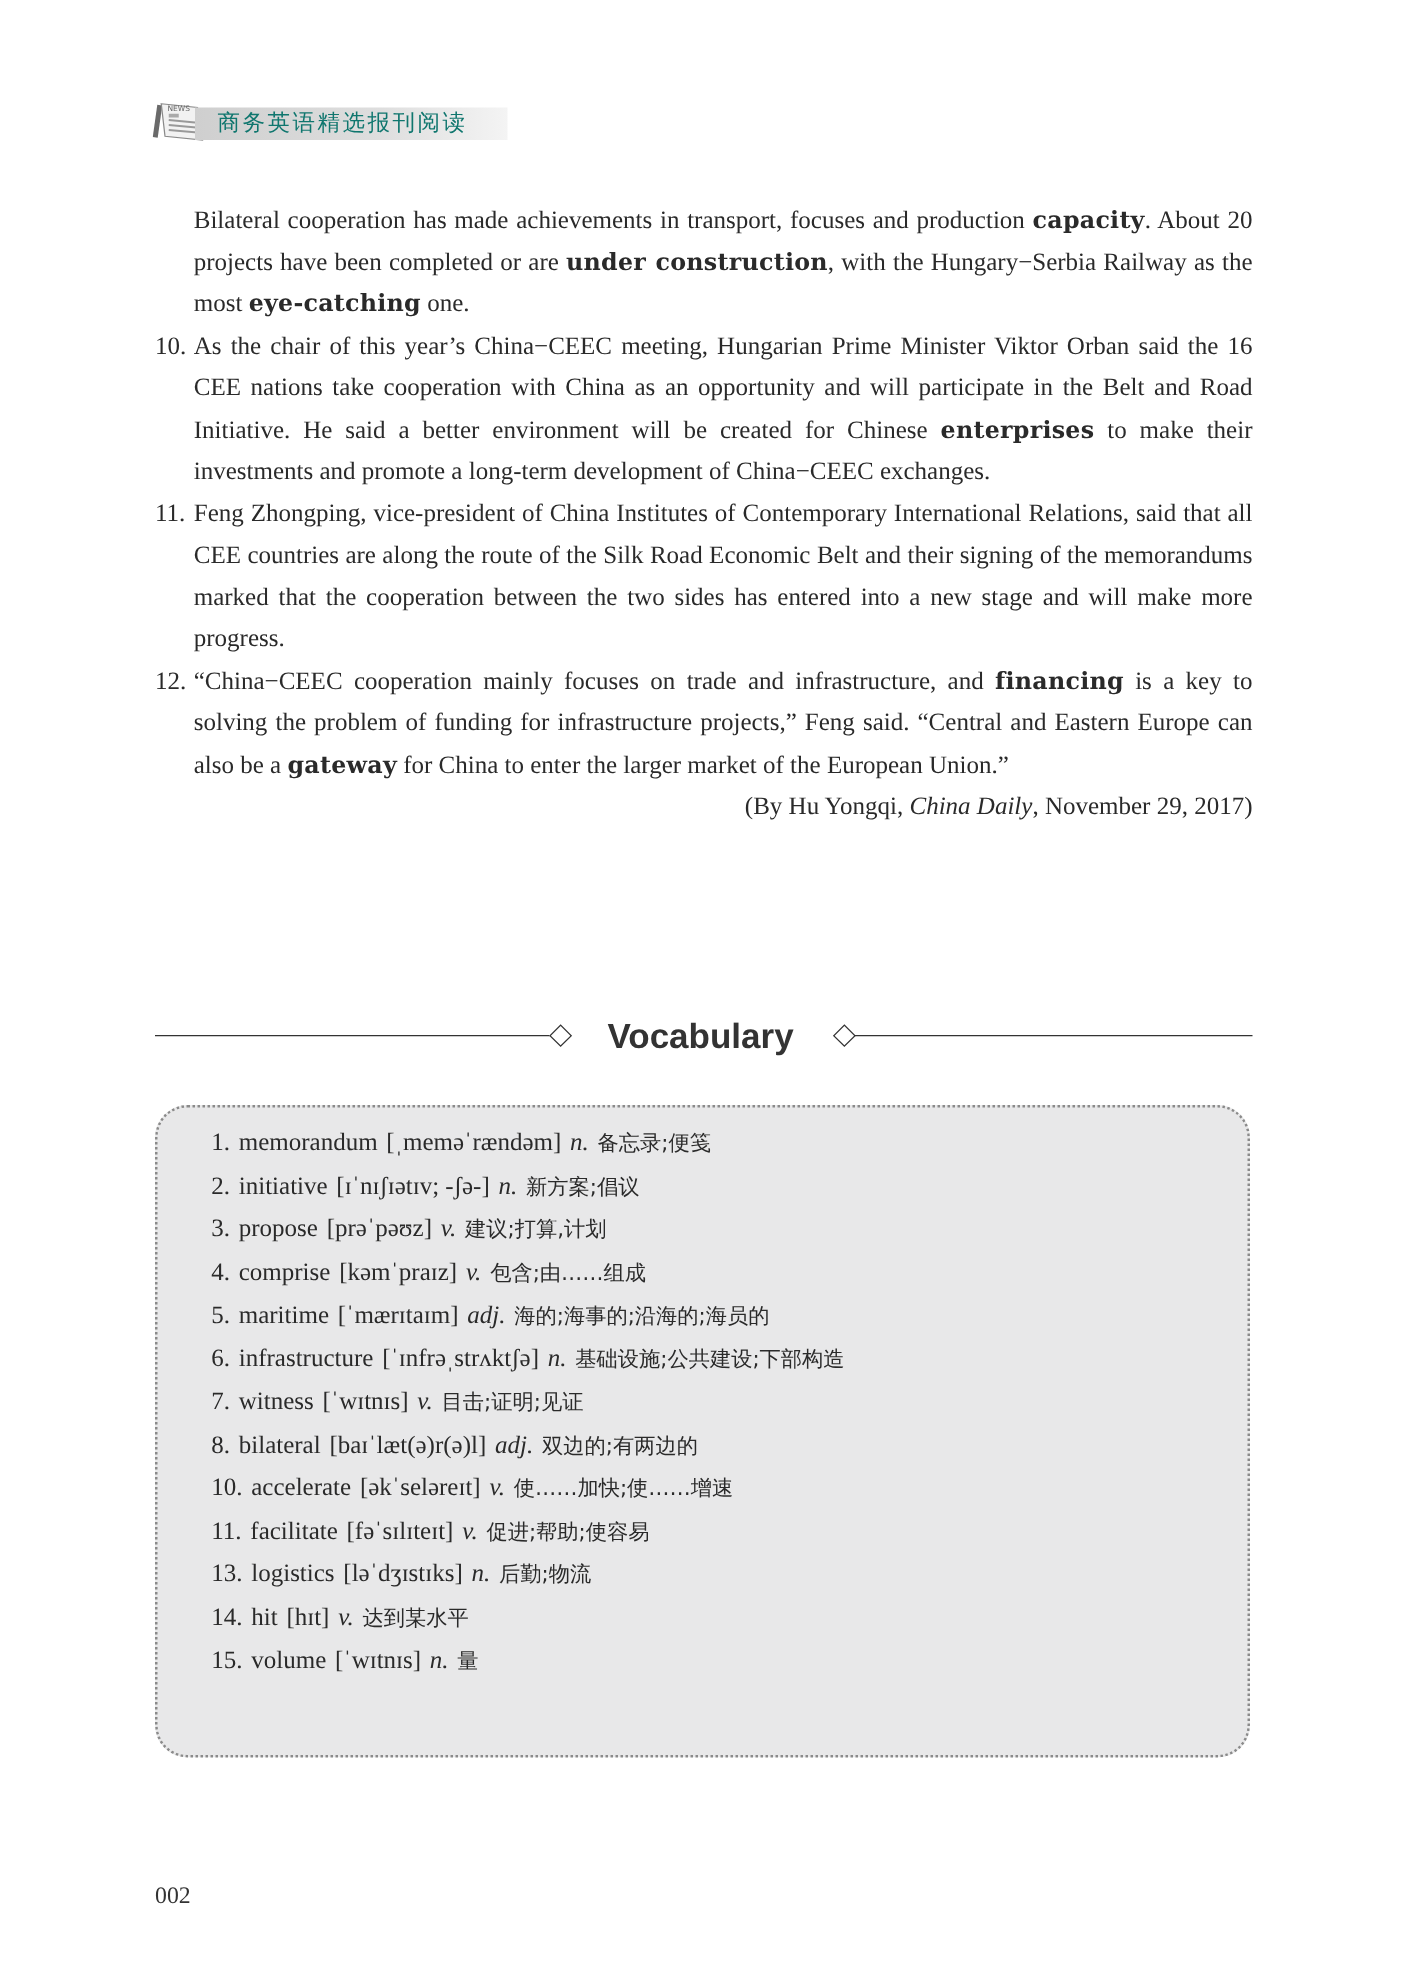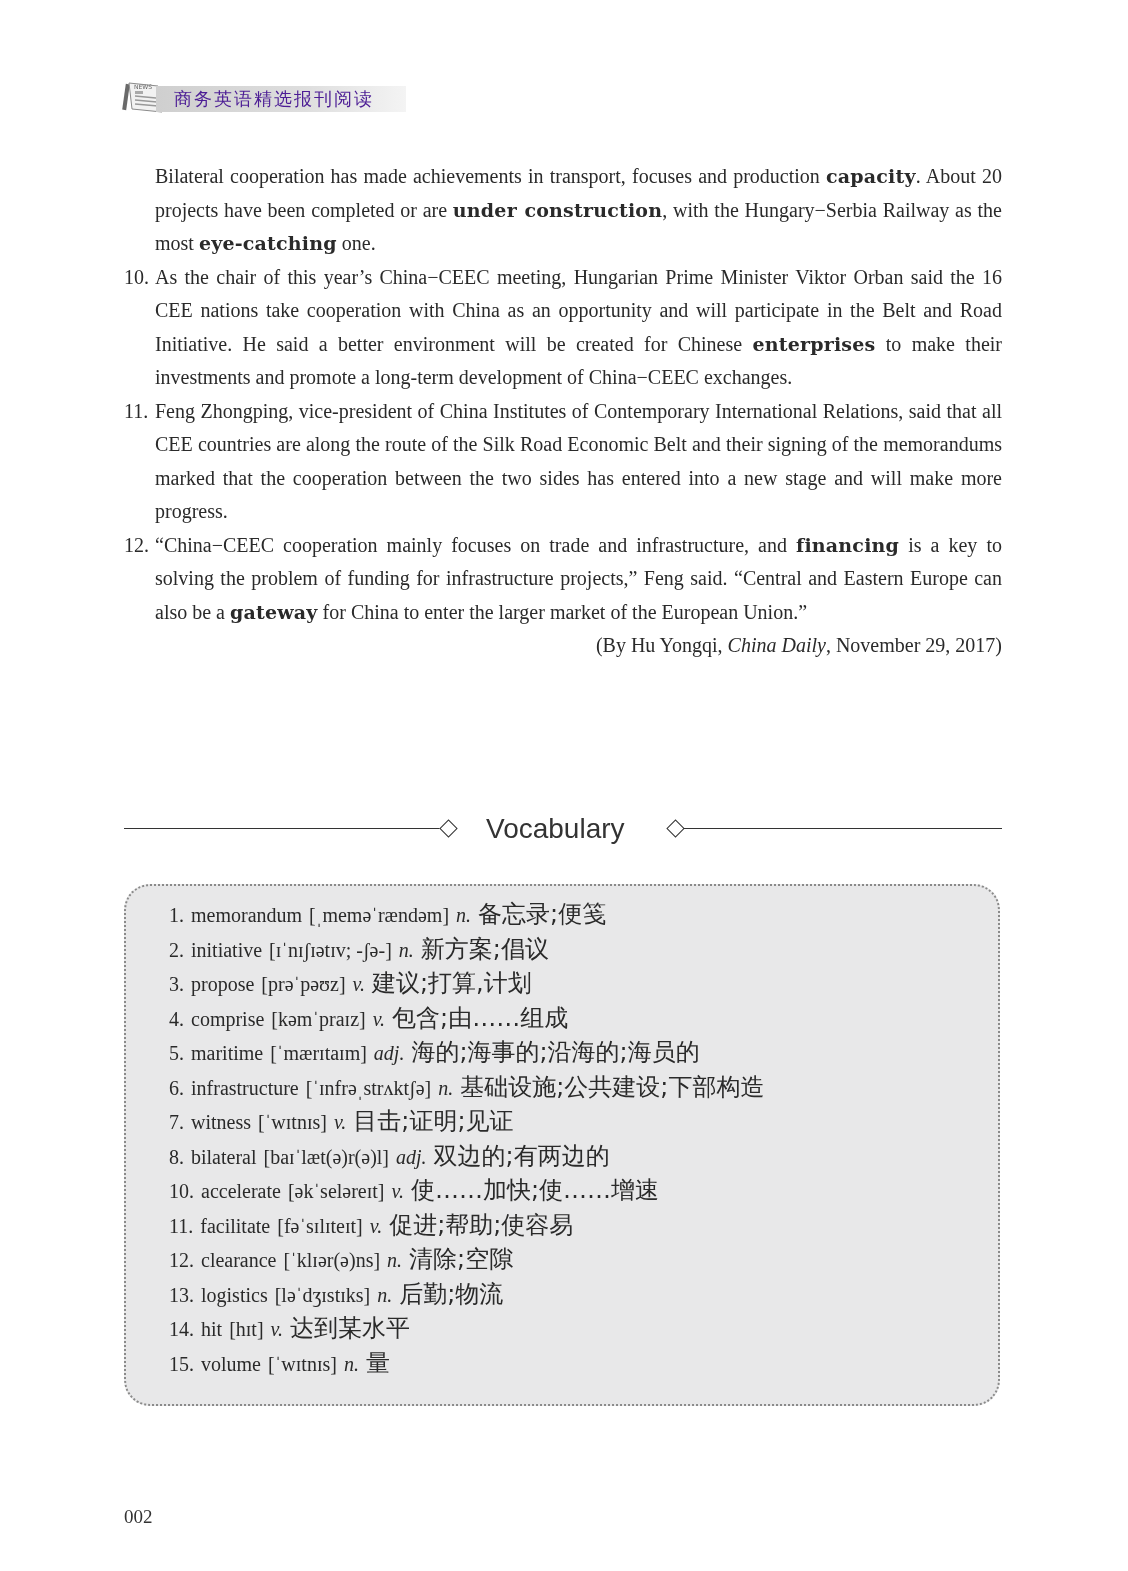--- a/index.html
+++ b/index.html
@@ -9,54 +9,54 @@
     color: #2a2a2a;
   }
   
   .header { position: absolute; left: 122px; top: 78px; height: 36px; width: 300px; }
   .header .band {
     position: absolute; left: 34px; top: 8px; height: 26px; width: 250px;
     background: linear-gradient(90deg, #cfcfcf 0%, #dedede 60%, #f4f4f4 100%);
   }
   .header .title {
     position: absolute; left: 52px; top: 9px; font-size: 18px; letter-spacing: 2px;
-    font-family: "DejaVu Sans", sans-serif; color: #4c1d95; line-height: 24px;
+    font-family: "DejaVu Sans", sans-serif; color: #0f766e; line-height: 24px;
   }
   .news-icon { position: absolute; left: 0; top: 0; width: 44px; height: 36px; }
 
   
   .article { position: absolute; left: 124px; top: 160px; width: 878px; font-size: 20px; line-height: 33.5px; }
   .para { position: relative; padding-left: 31px; text-align: justify; text-align-last: left; }
   .para .num { position: absolute; left: 0; top: 0; }
   .b { font-weight: 700; font-family: "DejaVu Serif", serif; font-size: 19px; letter-spacing: 0.2px; }
   .byline { text-align: right; }
   .byline i { font-style: italic; margin-top: 48px; }
 
   
-  .vocab-head { position: absolute; left: 124px; top: 810px; width: 878px; height: 38px; }
+  .vocab-head { position: absolute; left: 124px; top: 810px; width: 878px; height: 38px; font-weight: bold; }
   .vocab-head .line { position: absolute; top: 18px; height: 1px; background: #333; }
   .vocab-head .l1 { left: 0; width: 318px; }
   .vocab-head .l2 { left: 560px; width: 318px; }
   .diamond { position: absolute; top: 12px; width: 11px; height: 11px; border: 1.4px solid #333; transform: rotate(45deg); background: #fff; }
   .vocab-head .d1 { left: 318px; }
   .vocab-head .d2 { left: 545px; }
   .vocab-title {
     position: absolute; left: 362px; top: 0; font-family: "Liberation Sans", sans-serif;
     font-size: 28px; color: #333; line-height: 38px;
   }
 
   
   .vocab-box {
     position: absolute; left: 124px; top: 884px; width: 876px; height: 522px;
     background: #e8e8e9; border: 2px dotted #8a8a8a; border-radius: 26px; box-sizing: border-box;
   }
   .vocab-list { position: absolute; left: 43px; top: 12px; font-size: 20px; line-height: 33.5px; margin: 0; padding: 0; list-style: none; }
   .vocab-list li { white-space: nowrap; }
   .vocab-list .pos { font-style: italic; }
-  .vocab-list .zh { font-family: "DejaVu Sans", sans-serif; font-size: 24px; }
+  .vocab-list .zh { font-family: "DejaVu Sans", sans-serif; font-size: 17px; }
   .sp { display: inline-block; width: 7px; }
 
   .page-num { position: absolute; left: 124px; top: 1478px; font-size: 19px; color: #333; margin-top: 28px; }
 </style>
 </head>
 <body>
 
 <div class="header">
   <svg class="news-icon" viewBox="0 0 44 36">
     <rect x="2" y="6" width="4" height="26" fill="#6a6a6a" transform="rotate(8 4 19)"></rect>
@@ -105,20 +105,19 @@
       <li><span>1.</span><span class="sp"></span><span>memorandum</span><span class="sp"></span><span>[ˌmeməˈrændəm]</span><span class="sp"></span><span class="pos">n.</span><span class="sp"></span><span class="zh">备忘录;便笺</span></li>
       <li><span>2.</span><span class="sp"></span><span>initiative</span><span class="sp"></span><span>[ɪˈnɪʃɪətɪv; -ʃə-]</span><span class="sp"></span><span class="pos">n.</span><span class="sp"></span><span class="zh">新方案;倡议</span></li>
       <li><span>3.</span><span class="sp"></span><span>propose</span><span class="sp"></span><span>[prəˈpəʊz]</span><span class="sp"></span><span class="pos">v.</span><span class="sp"></span><span class="zh">建议;打算,计划</span></li>
       <li><span>4.</span><span class="sp"></span><span>comprise</span><span class="sp"></span><span>[kəmˈpraɪz]</span><span class="sp"></span><span class="pos">v.</span><span class="sp"></span><span class="zh">包含;由……组成</span></li>
       <li><span>5.</span><span class="sp"></span><span>maritime</span><span class="sp"></span><span>[ˈmærɪtaɪm]</span><span class="sp"></span><span class="pos">adj.</span><span class="sp"></span><span class="zh">海的;海事的;沿海的;海员的</span></li>
       <li><span>6.</span><span class="sp"></span><span>infrastructure</span><span class="sp"></span><span>[ˈɪnfrəˌstrʌktʃə]</span><span class="sp"></span><span class="pos">n.</span><span class="sp"></span><span class="zh">基础设施;公共建设;下部构造</span></li>
       <li><span>7.</span><span class="sp"></span><span>witness</span><span class="sp"></span><span>[ˈwɪtnɪs]</span><span class="sp"></span><span class="pos">v.</span><span class="sp"></span><span class="zh">目击;证明;见证</span></li>
       <li><span>8.</span><span class="sp"></span><span>bilateral</span><span class="sp"></span><span>[baɪˈlæt(ə)r(ə)l]</span><span class="sp"></span><span class="pos">adj.</span><span class="sp"></span><span class="zh">双边的;有两边的</span></li>
       <li><span>10.</span><span class="sp"></span><span>accelerate</span><span class="sp"></span><span>[əkˈseləreɪt]</span><span class="sp"></span><span class="pos">v.</span><span class="sp"></span><span class="zh">使……加快;使……增速</span></li>
       <li><span>11.</span><span class="sp"></span><span>facilitate</span><span class="sp"></span><span>[fəˈsɪlɪteɪt]</span><span class="sp"></span><span class="pos">v.</span><span class="sp"></span><span class="zh">促进;帮助;使容易</span></li>
-      <li><span>12.</span><span class="sp"></span><span>clearance</span><span class="sp"></span><span>[ˈklɪər(ə)ns]</span><span class="sp"></span><span class="pos">n.</span><span class="sp"></span><span class="zh">清除;空隙</span></li>
       <li><span>13.</span><span class="sp"></span><span>logistics</span><span class="sp"></span><span>[ləˈdʒɪstɪks]</span><span class="sp"></span><span class="pos">n.</span><span class="sp"></span><span class="zh">后勤;物流</span></li>
       <li><span>14.</span><span class="sp"></span><span>hit</span><span class="sp"></span><span>[hɪt]</span><span class="sp"></span><span class="pos">v.</span><span class="sp"></span><span class="zh">达到某水平</span></li>
       <li><span>15.</span><span class="sp"></span><span>volume</span><span class="sp"></span><span>[ˈwɪtnɪs]</span><span class="sp"></span><span class="pos">n.</span><span class="sp"></span><span class="zh">量</span></li>
     </ul>
 </div>
 
 <div class="page-num">002</div>
 
 </body></html>

